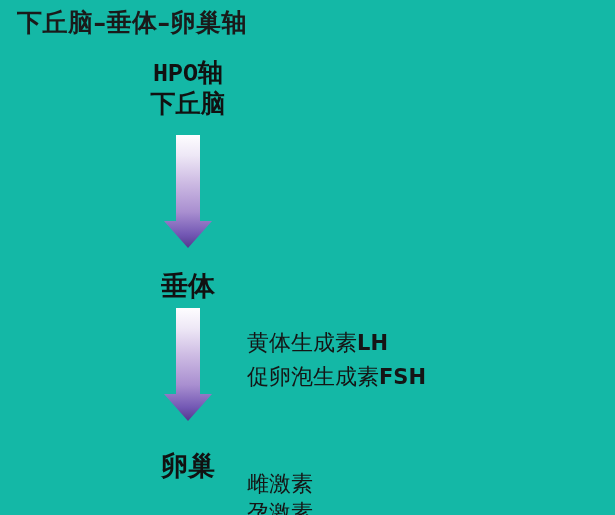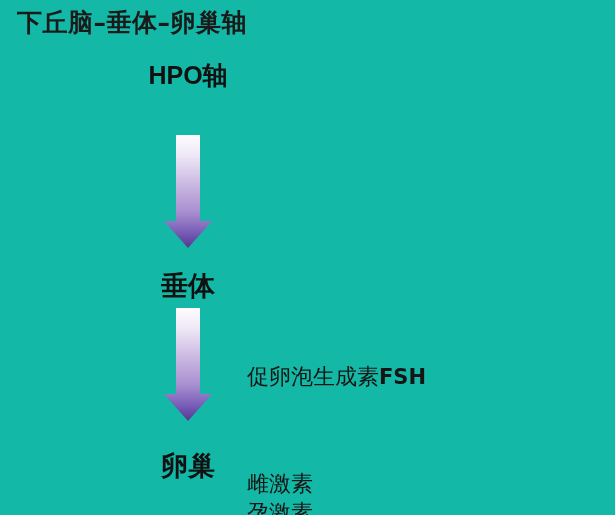--- a/index.html
+++ b/index.html
@@ -29,21 +29,21 @@
     top: 8px;
     font-family: "DejaVu Sans", "Liberation Sans", sans-serif;
     font-size: 25px;
     font-weight: 700;
     letter-spacing: 0.5px;
     color: #1a1a1a;
     line-height: 1.2;
   }
 
   .node-serif {
-    font-family: Liberation Sans, sans-serif;
+    font-family: Liberation Mono, monospace;
     font-size: 25px;
     font-weight: 700;
     color: #111111;
     text-align: center;
     line-height: 1.22;
   }
 
   .node-sans {
     font-family: "DejaVu Sans", "Liberation Sans", sans-serif;
     font-size: 27px;
@@ -74,20 +74,21 @@
 </style>
 </head>
 <body>
 
 <div id="canvas">
 
   <div class="abs diagram-title">下丘脑–垂体–卵巢轴</div>
 
   <div class="abs node-group node-serif" style="left:108px; top:60px;">
     <div>HPO轴</div>
+    <div>下丘脑</div>
   </div>
 
   <div class="arrow-wrap" style="left:164px; top:135px;">
     <svg width="49" height="114" viewBox="0 0 49 114" aria-hidden="true">
       <defs>
         <linearGradient id="gradA" x1="0" y1="0" x2="0" y2="1">
           <stop offset="0%" stop-color="#fefdff"></stop>
           <stop offset="18%" stop-color="#eee8f6"></stop>
           <stop offset="42%" stop-color="#cdbbe3"></stop>
           <stop offset="68%" stop-color="#a98fd0"></stop>
@@ -113,20 +114,23 @@
           <stop offset="42%" stop-color="#cdbbe3"></stop>
           <stop offset="68%" stop-color="#a98fd0"></stop>
           <stop offset="88%" stop-color="#7358b4"></stop>
           <stop offset="100%" stop-color="#54388f"></stop>
         </linearGradient>
       </defs>
       <path d="M12,0 L36,0 L36,86 L48,86 L24,113 L0,86 L12,86 Z" fill="url(#gradB)"></path>
     </svg>
   </div>
 
+  <div class="abs hormone-label" style="left:247px; top:328px;">
+    <span>黄体生成素</span><span class="latin">LH</span>
+  </div>
 
   <div class="abs node-group node-sans" style="left:108px; top:450px;">
     <div>卵巢</div>
   </div>
 
   <div class="abs hormone-label" style="left:247px; top:362px;">
     <span>促卵泡生成素</span><span class="latin">FSH</span>
   </div>
 
   <div class="abs hormone-label" style="left:247px; top:469px;">

